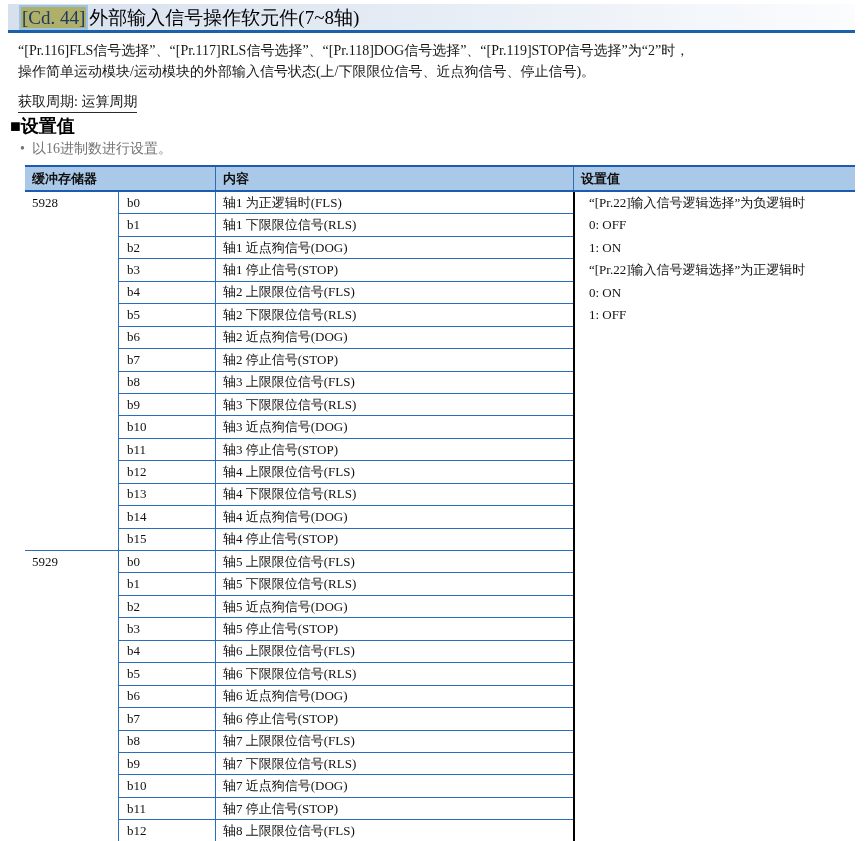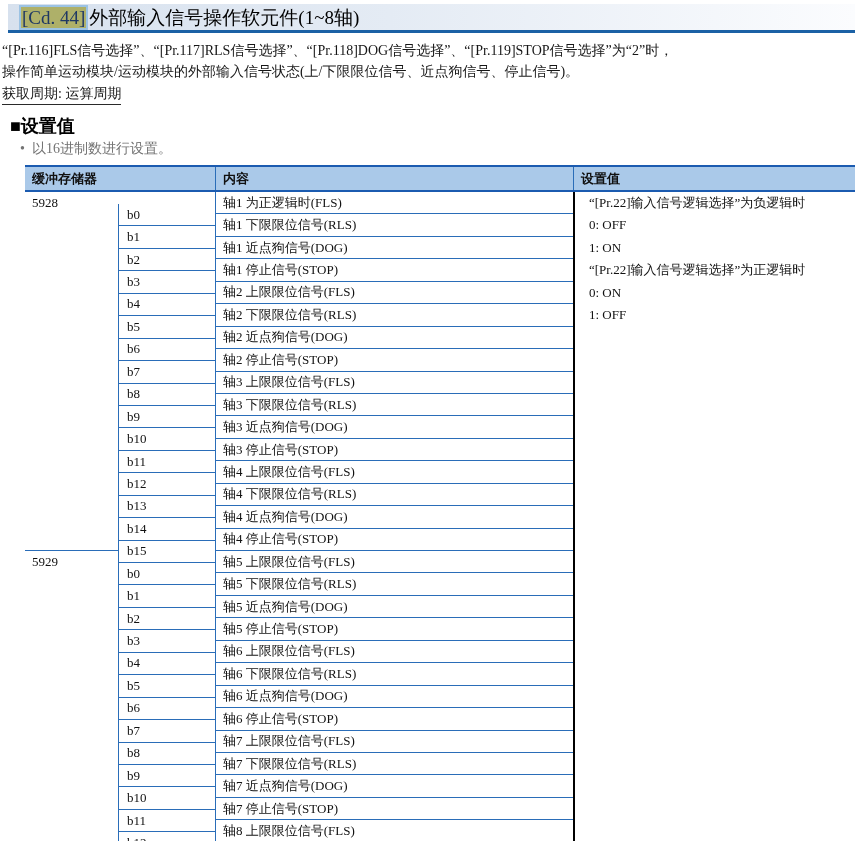--- a/index.html
+++ b/index.html
@@ -10,60 +10,60 @@
   
   .title-bar { position:absolute; left:8px; top:4px; width:847px; height:29px;
     background:linear-gradient(to right,#d7e1ee 0%,#e4ebf4 45%,#fbfcfe 100%);
     border-bottom:3px solid #1b61a5; display:flex; align-items:center; }
   .cd-badge { display:inline-block; margin-left:11px; padding:0 1px;
     background:#aeb069; border:2px solid #9cc3e4; color:#1f3864;
     font-size:19px; line-height:21px; }
   .title-text { font-size:19px; color:#000; margin-left:1px; line-height:25px; }
 
   
-  .para-line { position:absolute; left:2px; font-size:14px; line-height:19px; white-space:nowrap; color:#161616; }
+  .para-line { position:absolute; left:18px; font-size:14px; line-height:19px; white-space:nowrap; color:#161616; }
   .line1 { top:41px; }
   .line2 { top:62px; }
   .line3 { top:84px; }
-  .underlined { display:inline-block; border-bottom:1px solid #2a2a2a; padding-bottom:1px; }
+  .underlined { display:inline-block; border-bottom:1px solid #2a2a2a; padding-bottom:1px;margin-top:8px; }
 
   
   .sec-heading { position:absolute; left:10px; top:114px; font-size:18px; font-weight:bold; color:#000;text-align:right; }
   .bullet-line { position:absolute; left:20px; top:140px; font-size:14px; color:#737373; }
   .bullet-dot { display:inline-block; width:12px; }
 
   
   .tbl { position:absolute; left:25px; top:165px; width:830px; height:676px; overflow:hidden; font-size:13px; }
   .thead { display:flex; height:27px; background:#aac9e9;
     border-top:2px solid #1b5bb0; border-bottom:2px solid #1b5bb0; font-weight:bold;align-items:center; }
   .thead .hc { display:flex; align-items:center; padding-left:7px; height:100%; }
   .hc1 { width:190px; }
   .hc2 { width:358px; border-left:1px solid #2a6db8; }
   .hc3 { width:282px; border-left:1px solid #2a6db8; }
 
   .tbody { position:relative; width:830px; height:649px; overflow:hidden; }
   .trow { display:flex; height:22.45px; }
   .trow > div { display:flex; align-items:center; height:100%; }
   .c-buf { width:93px; padding-left:7px; }
-  .c-bit { width:97px; padding-left:8px; border-left:1px solid #2a6db8; border-bottom:1px solid #2a6db8;margin-top:12px; }
+  .c-bit { width:97px; padding-left:8px; border-left:1px solid #2a6db8; border-bottom:1px solid #2a6db8; }
   .c-con { width:358px; padding-left:7px; border-left:1px solid #2a6db8; border-bottom:1px solid #2a6db8; }
   .group-end .c-buf { border-bottom:1px solid #2a6db8; }
 
   .setting-cell { position:absolute; left:548px; top:0; bottom:0; width:282px;
     border-left:2px solid #000000; padding-left:14px; }
   .setting-cell .sline { height:22.45px; line-height:22.45px; white-space:nowrap; }
 </style>
 </head>
 <body>
 
 <div class="page">
 
   <div class="title-bar">
     <span class="cd-badge">[Cd. 44]</span>
-      <span class="title-text">外部输入信号操作软元件(1~8轴)</span>
+      <span class="title-text">外部输入信号操作软元件(7~8轴)</span>
   </div>
 
   <div class="para-line line1">“[Pr.116]FLS信号选择”、“[Pr.117]RLS信号选择”、“[Pr.118]DOG信号选择”、“[Pr.119]STOP信号选择”为“2”时，</div>
   <div class="para-line line2">操作简单运动模块/运动模块的外部输入信号状态(上/下限限位信号、近点狗信号、停止信号)。</div>
   <div class="para-line line3">
     <span class="underlined">获取周期: 运算周期</span>
   </div>
 
   <div class="sec-heading">■设置值</div>
 

